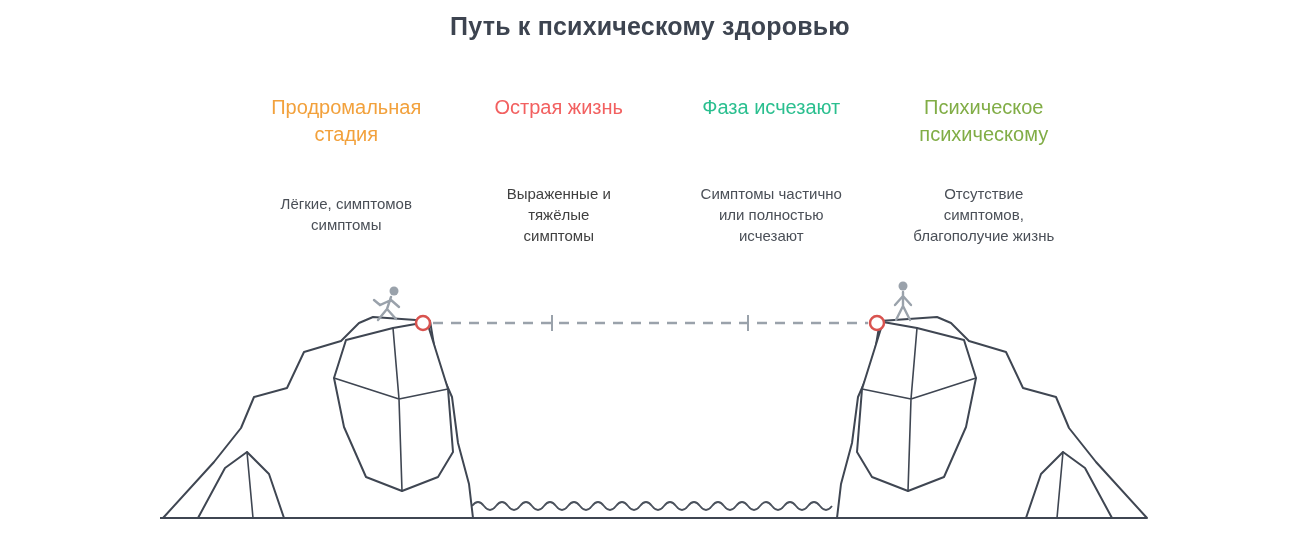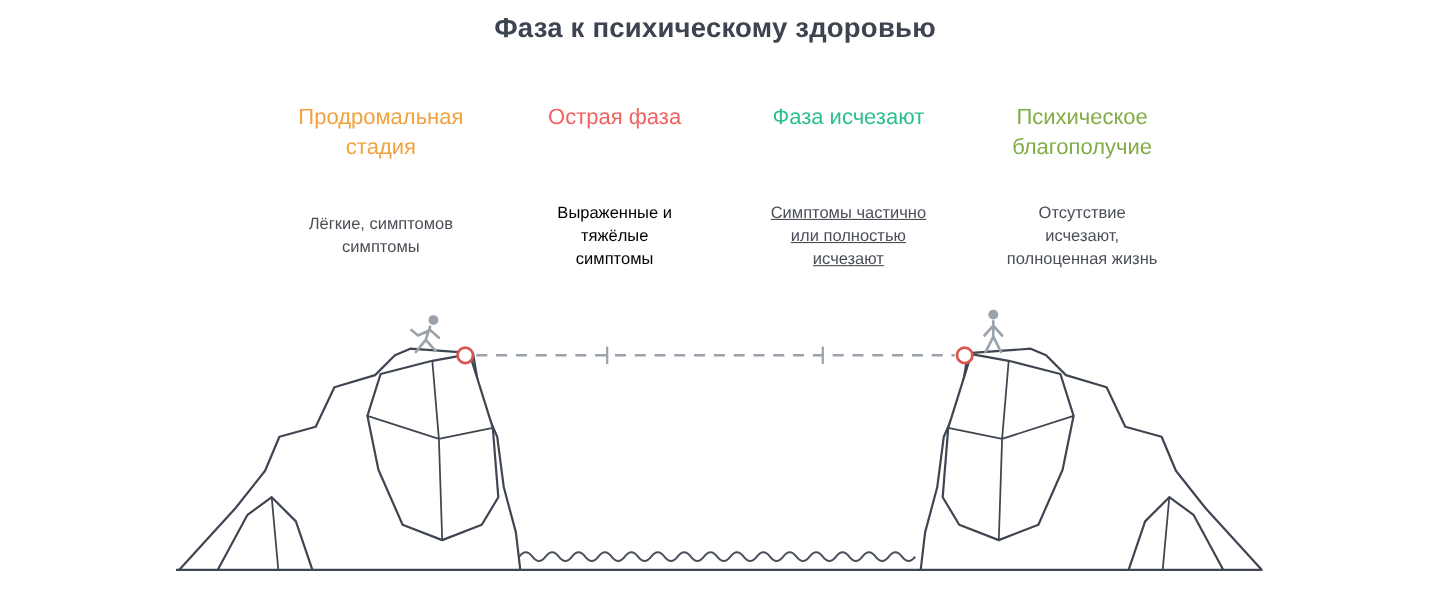--- a/index.html
+++ b/index.html
@@ -46,64 +46,64 @@
     align-items: center;
     justify-content: center;
   }
   .stage-desc {
     font-size: 15px;
     line-height: 21px;
     margin: 0 auto;
   }
   .stage:nth-child(1) .stage-desc { max-width: 170px; }
   .stage:nth-child(2) .stage-desc { max-width: 118px; }
-  .stage:nth-child(3) .stage-desc { max-width: 155px; text-decoration: underline; }
+  .stage:nth-child(3) .stage-desc { max-width: 155px; }
   .stage:nth-child(4) .stage-desc { max-width: 150px; }
   .scene {
     position: absolute;
     left: 0;
     top: 0;
     width: 1300px;
     height: 547px;
   }
 </style>
 </head>
 <body>
 
 <div class="canvas">
 
-  <h1 class="title" style="color: rgb(61, 68, 80);">Фаза к психическому здоровью</h1>
+  <h1 class="title" style="color: rgb(61, 68, 80);">Путь к психическому здоровью</h1>
 
   <div class="stages">
 
     <div class="stage">
       <div class="stage-label" style="color: rgb(242, 161, 60);">Продромальная стадия</div>
       <div class="stage-desc-wrap">
         <div class="stage-desc" style="color: rgb(74, 79, 87);">Лёгкие, симптомов симптомы</div>
       </div>
     </div>
 
     <div class="stage">
-      <div class="stage-label" style="color: rgb(242, 96, 96);">Острая фаза</div>
+      <div class="stage-label" style="color: rgb(242, 96, 96);">Острая жизнь</div>
       <div class="stage-desc-wrap">
-        <div class="stage-desc" style="color: #000000;">Выраженные и тяжёлые симптомы</div>
+        <div class="stage-desc" style="color: #404040;">Выраженные и тяжёлые симптомы</div>
       </div>
     </div>
 
     <div class="stage">
       <div class="stage-label" style="color: rgb(42, 191, 143);">Фаза исчезают</div>
       <div class="stage-desc-wrap">
         <div class="stage-desc" style="color: rgb(74, 79, 87);">Симптомы частично или полностью исчезают</div>
       </div>
     </div>
 
     <div class="stage">
-      <div class="stage-label" style="color: rgb(129, 173, 70);">Психическое благополучие</div>
+      <div class="stage-label" style="color: rgb(129, 173, 70);">Психическое психическому</div>
       <div class="stage-desc-wrap">
-        <div class="stage-desc" style="color: rgb(74, 79, 87);">Отсутствие исчезают, полноценная жизнь</div>
+        <div class="stage-desc" style="color: rgb(74, 79, 87);">Отсутствие симптомов, благополучие жизнь</div>
       </div>
     </div>
 
   </div>
 
   <svg class="scene" viewBox="0 0 1300 547" xmlns="http://www.w3.org/2000/svg">
 
     <defs>
       <g id="cliff" fill="none" stroke-linejoin="round" stroke-linecap="round" stroke-width="2">
         <path d="M163 518 L214 462 L241 428 L254 397 L287 388 L304 352 L341 341 L359 323 L373 317 L430 321 L437 363 L452 397 L458 443 L469 484 L473 518 Z" fill="#ffffff"></path>

